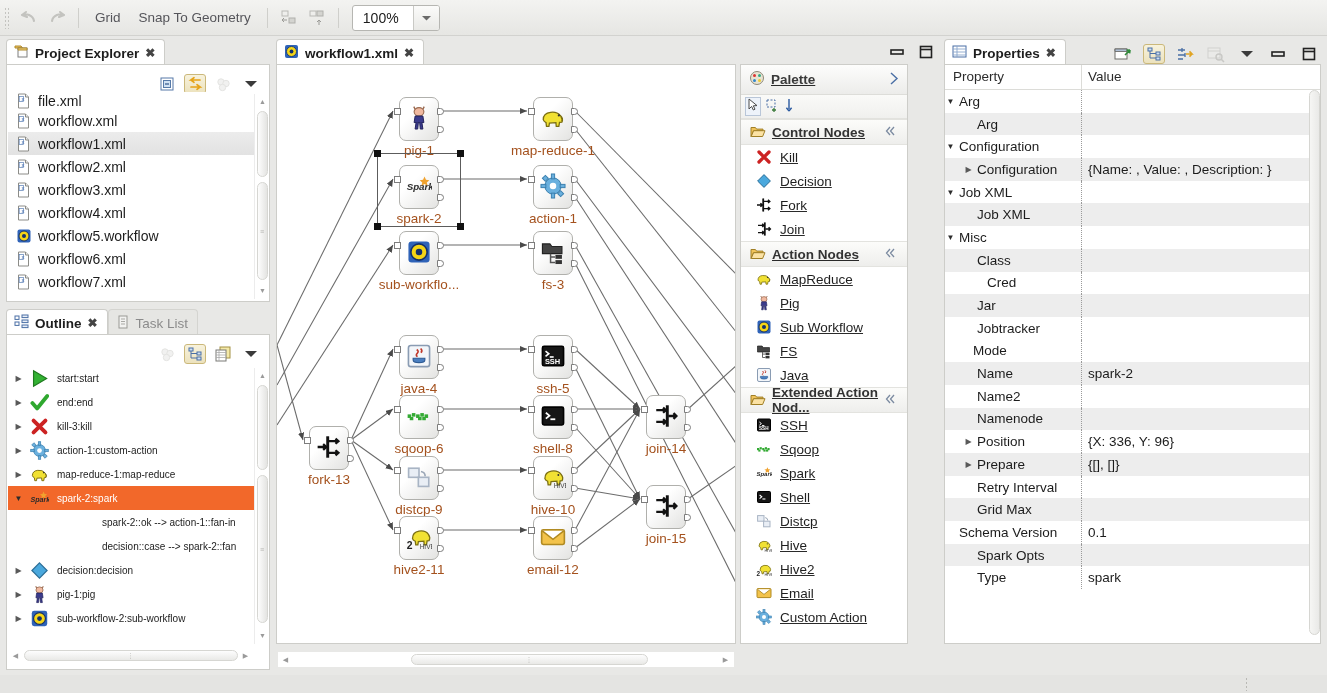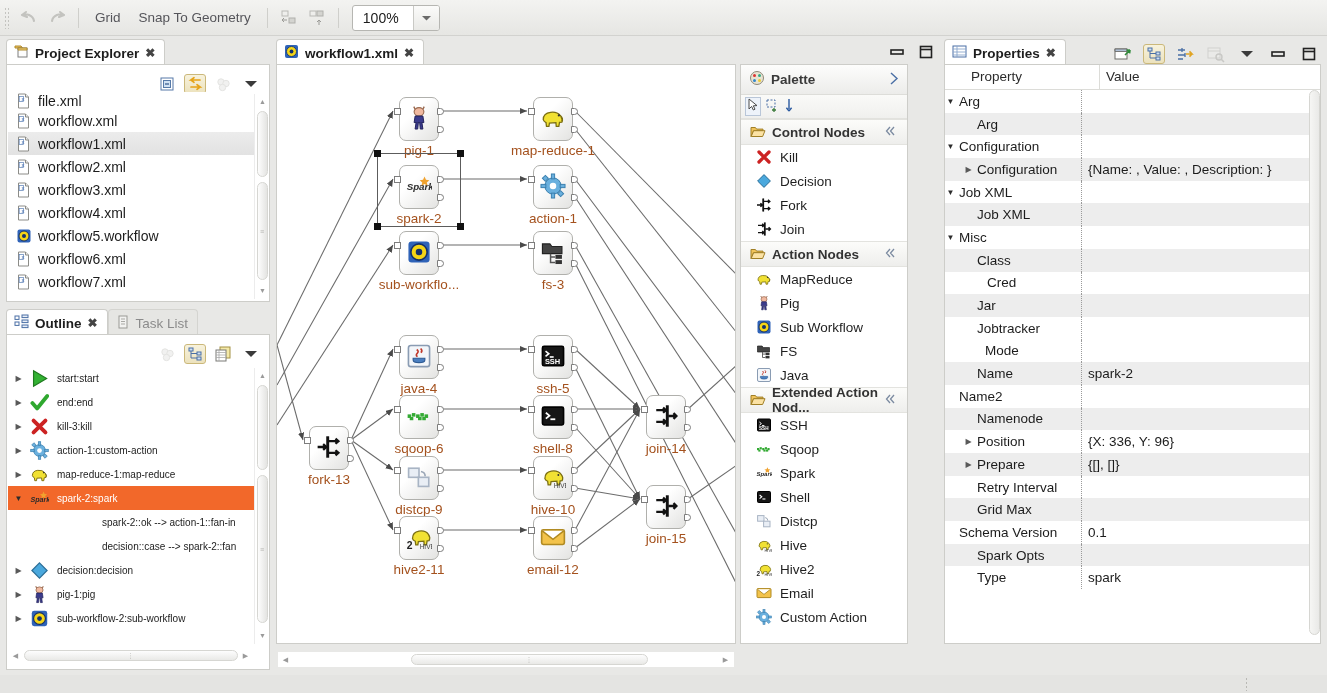--- a/index.html
+++ b/index.html
@@ -100,21 +100,21 @@
   .pal-group { display: flex; align-items: center; height: 26px; gap: 6px; padding: 0 8px;
                background: linear-gradient(#fcfcfa,#eeeeec); border-top: 1px solid #e3e3df;
                border-bottom: 1px solid #e3e3df; font-size: 13.5px; font-weight: bold; color: #333; }
   .pal-item { display: flex; align-items: center; height: 24px; gap: 8px; padding-left: 14px;
               font-size: 13.5px; color: #1f1f1f; }
   .pal-item .ico, .pal-group .ico { width: 17px; height: 17px; display: flex; align-items: center; justify-content: center; }
 
   
   #props { position: absolute; background: #fff; border: 1px solid #cdcdc9; overflow: hidden; }
   .ph { display: flex; height: 25px; border-bottom: 1px solid #dcdcd8; font-size: 13.5px; color: #2b2b2b; }
-  .ph .c1 { width: 136px; padding: 4px 0 0 8px; margin-left: 18px; }
+  .ph .c1 { width: 136px; padding: 4px 0 0 8px; }
   .ph .c2 { flex: 1; padding: 4px 0 0 6px; border-left: 1px solid #dcdcd8; }
   .prow { display: flex; height: 22.7px; font-size: 13.5px; color: #1c1c1c; align-items: center; }
   .prow.alt { background: #ededed; }
   .prow .c1 { width: 136px; display: flex; align-items: center; gap: 3px; overflow: hidden; }
   .prow .c2 { flex: 1; padding-left: 6px; border-left: 1px dotted #9a9a9a; height: 100%;
               display: flex; align-items: center; overflow: hidden; white-space: nowrap; }
   .prow .pname { overflow: hidden; text-overflow: clip; white-space: nowrap; }
 
   .statusbar { position: absolute; left: 0; bottom: 0; width: 1327px; height: 18px; background: #e4e4e2; }
   .sgrip { position: absolute; left: 1245px; bottom: 2px; width: 4px; height: 14px;
@@ -779,21 +779,21 @@
       </div>
   </div>
   <div class="hscroll" style="left:278px; top:652px; width:456px;">
     <div class="arw" style="left:1px;">◀</div>
     <div class="thumb" style="left:133px; width:237px;">
       <span class="rib">⋮</span>
     </div>
     <div class="arw" style="left:441px;">▶</div>
   </div>
 
-  <div id="palette" style="left:740px; top:64px; width:168px; height:580px;">
+  <div id="palette" style="left:740px; top:64px; width:168px; height:580px;text-decoration:underline;">
     <div class="pal-title">
       <span class="ico">
         <svg width="16" height="16" viewBox="0 0 16 16">
           <circle cx="8" cy="8" r="6.5" fill="#e9e4d2" stroke="#8d8878"></circle>
           <circle cx="5.5" cy="5.5" r="1.5" fill="#d33"></circle>
             <circle cx="10.5" cy="5.5" r="1.5" fill="#3a8"></circle>
           <circle cx="5.5" cy="10.5" r="1.5" fill="#38c"></circle>
             <circle cx="10.5" cy="10.5" r="1.5" fill="#ec3"></circle>
         </svg>
       </span>
@@ -1215,94 +1215,94 @@
         <div class="prow">
           <div class="c1" style="padding-left:18px">
             <span class="arrw" style="width:11px"></span>
             <span class="pname">Jobtracker</span>
           </div>
           <div class="c2">
             <span></span>
           </div>
         </div>
         <div class="prow">
-          <div class="c1" style="padding-left:26px">
+          <div class="c1" style="padding-left:14px">
             <span class="arrw" style="width:11px"></span>
             <span class="pname">Mode</span>
           </div>
           <div class="c2">
             <span></span>
           </div>
         </div>
         <div class="prow alt">
           <div class="c1" style="padding-left:18px">
             <span class="arrw" style="width:11px"></span>
             <span class="pname">Name</span>
           </div>
           <div class="c2">
             <span>spark-2</span>
+          </div>
+        </div>
+        <div class="prow">
+          <div class="c1" style="padding-left:18px">
+            <span class="arrw" style="width:11px"></span>
+            <span class="pname">Name2</span>
+          </div>
+          <div class="c2">
+            <span></span>
+          </div>
+        </div>
+        <div class="prow alt">
+          <div class="c1" style="padding-left:18px">
+            <span class="arrw" style="width:11px"></span>
+            <span class="pname">Namenode</span>
+          </div>
+          <div class="c2">
+            <span></span>
+          </div>
+        </div>
+        <div class="prow">
+          <div class="c1" style="padding-left:18px">
+            <span class="arrw" style="width:11px">▶</span>
+            <span class="pname">Position</span>
+          </div>
+          <div class="c2">
+            <span>{X: 336, Y: 96}</span>
+          </div>
+        </div>
+        <div class="prow alt">
+          <div class="c1" style="padding-left:18px">
+            <span class="arrw" style="width:11px">▶</span>
+            <span class="pname">Prepare</span>
+          </div>
+          <div class="c2">
+            <span>{[], []}</span>
+          </div>
+        </div>
+        <div class="prow">
+          <div class="c1" style="padding-left:18px">
+            <span class="arrw" style="width:11px"></span>
+            <span class="pname">Retry Interval</span>
+          </div>
+          <div class="c2">
+            <span></span>
+          </div>
+        </div>
+        <div class="prow alt">
+          <div class="c1" style="padding-left:18px">
+            <span class="arrw" style="width:11px"></span>
+            <span class="pname">Grid Max</span>
+          </div>
+          <div class="c2">
+            <span></span>
           </div>
         </div>
         <div class="prow">
           <div class="c1" style="">
             <span class="arrw" style="width:11px"></span>
-            <span class="pname">Name2</span>
-          </div>
-          <div class="c2">
-            <span></span>
-          </div>
-        </div>
-        <div class="prow alt">
-          <div class="c1" style="padding-left:18px">
-            <span class="arrw" style="width:11px"></span>
-            <span class="pname">Namenode</span>
-          </div>
-          <div class="c2">
-            <span></span>
-          </div>
-        </div>
-        <div class="prow">
-          <div class="c1" style="padding-left:18px">
-            <span class="arrw" style="width:11px">▶</span>
-            <span class="pname">Position</span>
-          </div>
-          <div class="c2">
-            <span>{X: 336, Y: 96}</span>
-          </div>
-        </div>
-        <div class="prow alt">
-          <div class="c1" style="padding-left:18px">
-            <span class="arrw" style="width:11px">▶</span>
-            <span class="pname">Prepare</span>
-          </div>
-          <div class="c2">
-            <span>{[], []}</span>
-          </div>
-        </div>
-        <div class="prow">
-          <div class="c1" style="padding-left:18px">
-            <span class="arrw" style="width:11px"></span>
-            <span class="pname">Retry Interval</span>
-          </div>
-          <div class="c2">
-            <span></span>
-          </div>
-        </div>
-        <div class="prow alt">
-          <div class="c1" style="padding-left:18px">
-            <span class="arrw" style="width:11px"></span>
-            <span class="pname">Grid Max</span>
-          </div>
-          <div class="c2">
-            <span></span>
-          </div>
-        </div>
-        <div class="prow">
-          <div class="c1" style="">
-            <span class="arrw" style="width:11px"></span>
             <span class="pname">Schema Version</span>
           </div>
           <div class="c2">
             <span>0.1</span>
           </div>
         </div>
         <div class="prow alt">
           <div class="c1" style="padding-left:18px">
             <span class="arrw" style="width:11px"></span>
             <span class="pname">Spark Opts</span>

